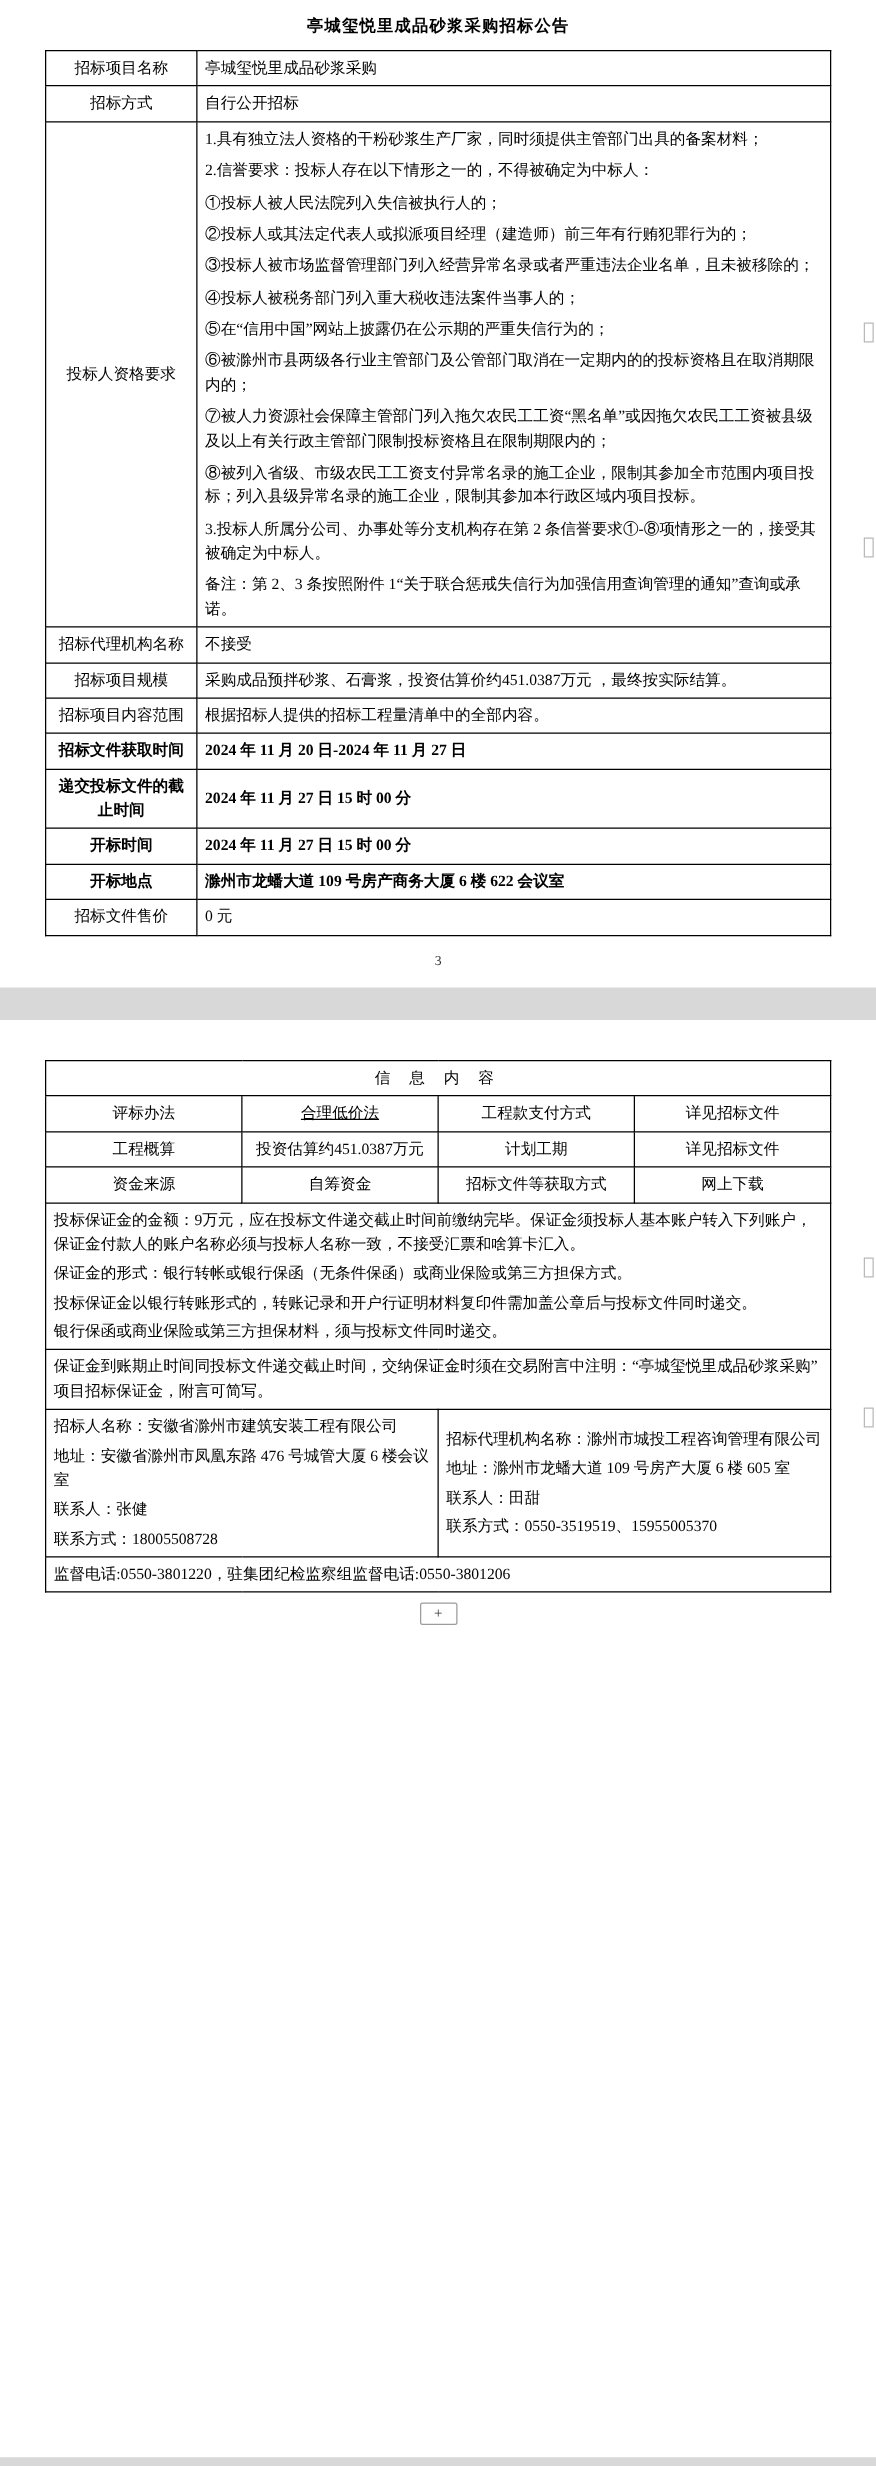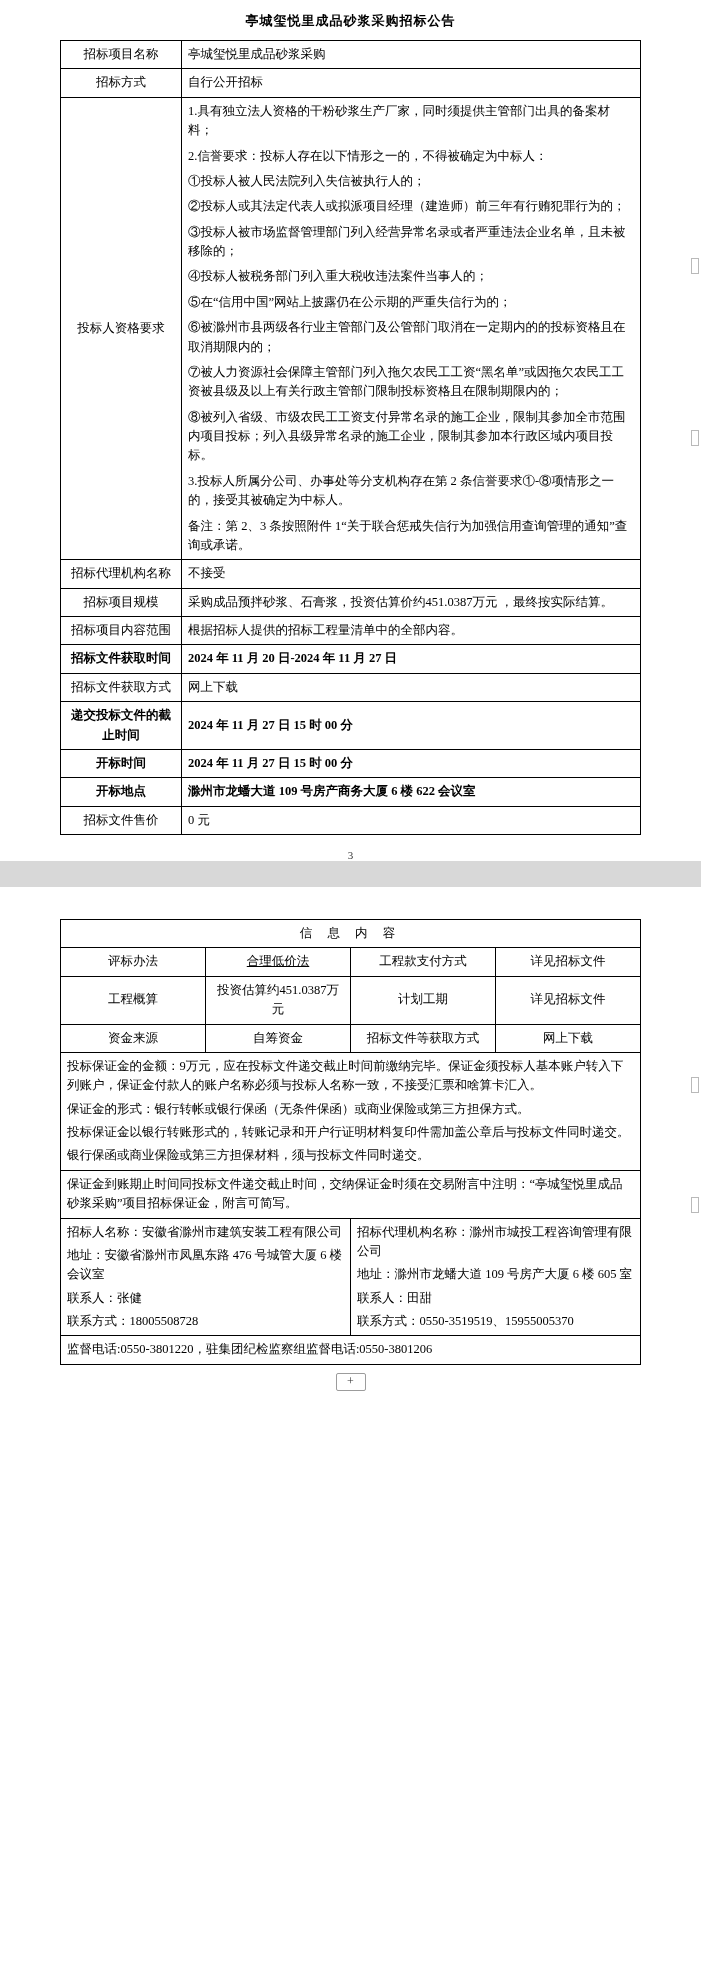--- a/index.html
+++ b/index.html
@@ -27,21 +27,21 @@
     text-align: center;
     font-size: 13px;
     font-weight: bold;
     letter-spacing: 1px;
     margin: 4px 0 10px 0;
     font-family: "Liberation Serif", "DejaVu Serif", serif;
   }
 
   table.tbl {
     border-collapse: collapse;
-    width: 581px;
+    width: 629px;
     margin: 0 auto;
     table-layout: fixed;
     padding-left: 36px;
   }
   table.tbl td, table.tbl th {
     border: 1px solid #000;
     padding: 4px 6px;
     font-size: 12.5px;
     line-height: 1.55;
     vertical-align: middle;
@@ -156,24 +156,20 @@
       </tr>
       <tr>
         <td class="lbl">招标项目内容范围</td>
         <td class="val">根据招标人提供的招标工程量清单中的全部内容。</td>
       </tr>
       <tr>
         <td class="lbl lbl-b">招标文件获取时间</td>
         <td class="val val-b">2024 年 11 月 20 日-2024 年 11 月 27 日</td>
       </tr>
       <tr>
-        <td class="lbl">招标文件获取方式</td>
-        <td class="val">网上下载</td>
-      </tr>
-      <tr>
         <td class="lbl lbl-b">递交投标文件的截止时间</td>
         <td class="val val-b">2024 年 11 月 27 日 15 时 00 分</td>
       </tr>
       <tr>
         <td class="lbl lbl-b">开标时间</td>
         <td class="val val-b">2024 年 11 月 27 日 15 时 00 分</td>
       </tr>
       <tr>
         <td class="lbl lbl-b">开标地点</td>
         <td class="val val-b">滁州市龙蟠大道 109 号房产商务大厦 6 楼 622 会议室</td>

